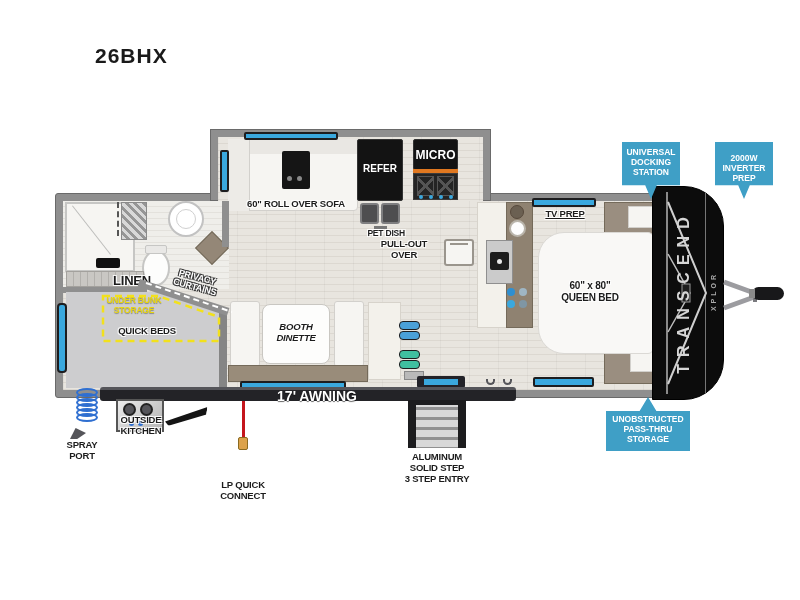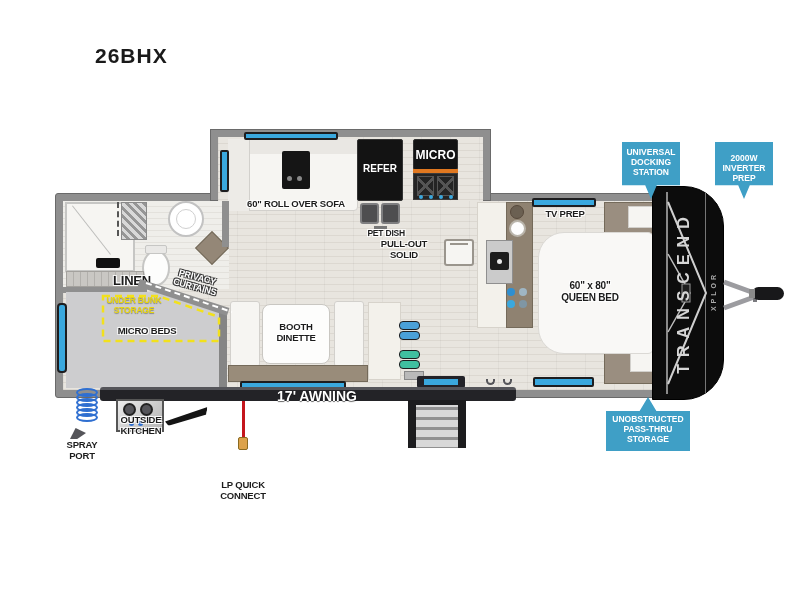--- a/index.html
+++ b/index.html
@@ -186,39 +186,42 @@
   <div class="abs" style="left:238px;top:437px;width:10px;height:13px;background:#dca24a;border:1px solid #8a6a20;border-radius:2px;box-sizing:border-box;"></div>
 
   <div class="abs" style="left:408px;top:400px;width:58px;height:48px;background:repeating-linear-gradient(180deg,#d8d8d8 0 7px,#909090 7px 10px);"></div>
   <div class="abs" style="left:408px;top:400px;width:8px;height:48px;background:#1c1c1e;"></div>
   <div class="abs" style="left:458px;top:400px;width:8px;height:48px;background:#1c1c1e;"></div>
   <div class="abs" style="left:408px;top:400px;width:58px;height:5px;background:#1c1c1e;"></div>
 
   <div class="lbl" style="left:226px;top:199px;width:140px;">60" ROLL OVER SOFA</div>
   <div class="lbl" style="left:357px;top:229px;width:48px;font-size:8.5px;text-align:right;">PET DISH</div>
   <div class="lbl" style="left:365px;top:239px;width:78px;">PULL-OUT
-SOLID</div>
-  <div class="lbl" style="left:526px;top:209px;width:78px;">TV PREP</div>
+OVER</div>
+  <div class="lbl" style="left:526px;top:209px;width:78px;text-decoration:underline;">TV PREP</div>
   <div class="lbl" style="left:540px;top:280px;width:100px;font-size:10px;">60" x 80"
 QUEEN BED</div>
   <div class="lbl" style="left:160px;top:272px;width:72px;font-size:9px;color:#fff;transform:rotate(15deg);
               text-shadow:-1px -1px 0 #3a3a3a,1px -1px 0 #3a3a3a,-1px 1px 0 #3a3a3a,1px 1px 0 #3a3a3a;">PRIVACY
 CURTAINS</div>
   <div class="lbl" style="left:96px;top:296px;width:76px;font-size:8.5px;color:#e8d50f;text-shadow:0 1px 1px rgba(0,0,0,.35);">UNDER BUNK
 STORAGE</div>
-  <div class="lbl" style="left:102px;top:326px;width:90px;">MICRO BEDS</div>
-  <div class="lbl" style="left:264px;top:322px;width:64px;">BOOTH
+  <div class="lbl" style="left:102px;top:326px;width:90px;">QUICK BEDS</div>
+  <div class="lbl" style="left:264px;top:322px;width:64px;font-style:italic;">BOOTH
 DINETTE</div>
 
   <div class="lbl" style="left:58px;top:440px;width:48px;">SPRAY
 PORT</div>
   <div class="lbl" style="left:108px;top:415px;width:66px;">OUTSIDE
 KITCHEN</div>
   <div class="lbl" style="left:208px;top:440px;width:70px;margin-top:40px;">LP QUICK
 CONNECT</div>
+  <div class="lbl" style="left:397px;top:452px;width:80px;">ALUMINUM
+SOLID STEP
+3 STEP ENTRY</div>
 
   <div class="badge" style="left:622px;top:142px;width:58px;height:57px;padding-top:5px;
               clip-path:polygon(0 0,100% 0,100% 76%,60% 76%,50% 100%,40% 76%,0 76%);">UNIVERSAL
 DOCKING
 STATION</div>
   <div class="badge" style="left:715px;top:142px;width:58px;height:57px;padding-top:11px;
               clip-path:polygon(0 0,100% 0,100% 76%,60% 76%,50% 100%,40% 76%,0 76%);">2000W
 INVERTER
 PREP</div>
   <div class="badge" style="left:606px;top:397px;width:84px;height:54px;padding-top:17px;

